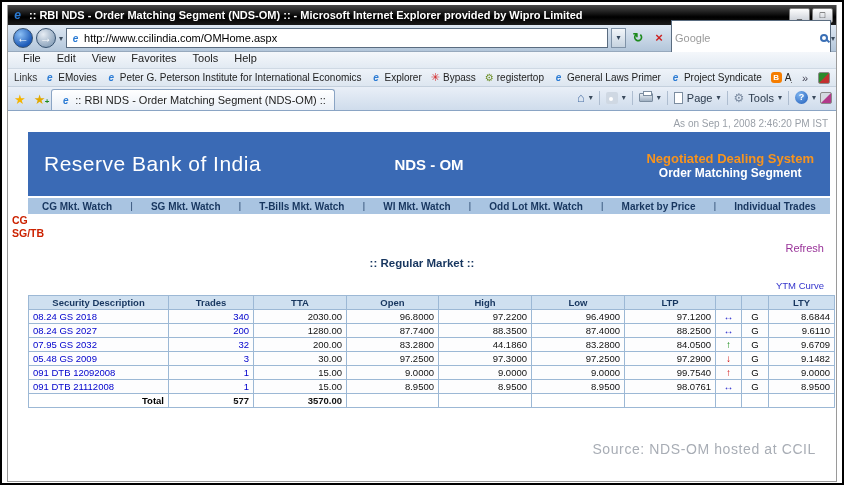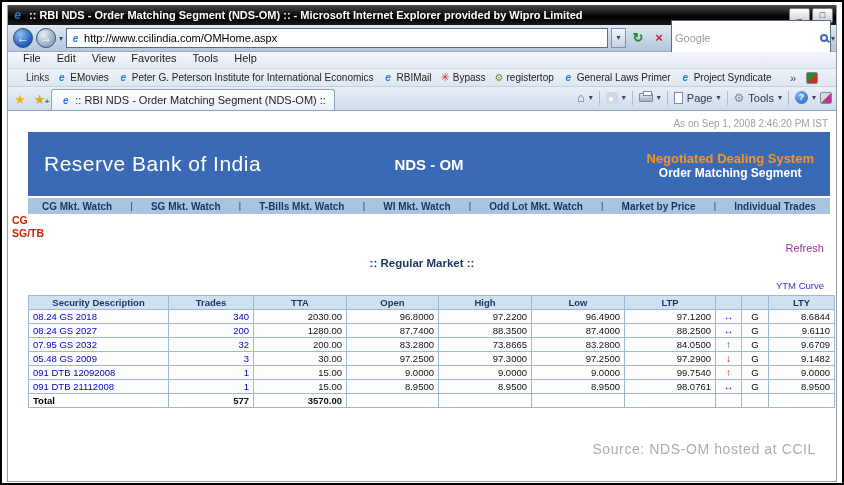--- a/index.html
+++ b/index.html
@@ -31,21 +31,21 @@
   .tool-btn.stop { color:#cc2222; }
   .search-box { width:160px; height:36px; background:#fff; border:1px solid #5a6c80; display:flex; align-items:center; padding:0 3px; gap:3px; }
   .search-box input { flex:1; border:none; outline:none; font-size:11px; font-family:"Liberation Sans",sans-serif; color:#000; background:transparent; }
   .search-box input::placeholder { color:#9a9a9a; }
   .magnifier { width:8px; height:8px; border:2px solid #3a6fb5; border-radius:50%; position:relative; flex:0 0 auto; }
   .magnifier::after { content:""; position:absolute; width:4px; height:2px; background:#3a6fb5; right:-4px; bottom:-2px; transform:rotate(45deg); }
 
   
   .menubar { height:17px; background:linear-gradient(#f4f7fb,#e2eaf3); display:flex; align-items:flex-start; padding:0 8px; gap:2px; flex:0 0 auto; border-bottom:1px solid #cfd9e4; }
   .menu-item { font-size:11px; color:#222; padding:0 7px; }
-  .linksbar { height:18px; background:linear-gradient(#eef3f9,#dde6f0); display:flex; align-items:center; padding:0 18px; gap:7px; flex:0 0 auto; border-bottom:1px solid #c4d0dd; white-space:nowrap; overflow:hidden; }
+  .linksbar { height:18px; background:linear-gradient(#eef3f9,#dde6f0); display:flex; align-items:center; padding:0 6px; gap:7px; flex:0 0 auto; border-bottom:1px solid #c4d0dd; white-space:nowrap; overflow:hidden; }
   .links-label { font-size:10px; color:#333; }
   .links-items { display:flex; align-items:center; gap:9px; overflow:hidden; flex:1; }
   .link-item { display:flex; align-items:center; gap:3px; font-size:10px; color:#222; }
   .asterisk-glyph { color:#d42a2a; font-size:11px; }
   .gear-glyph { color:#6b8e23; font-size:10px; }
   .blogger-glyph { display:inline-block; width:11px; height:11px; background:#f57d00; border-radius:3px; color:#fff; font-weight:bold; font-size:8px; line-height:11px; text-align:center; }
   .overflow { font-size:11px; color:#445; padding:0 3px; }
   .plugin-glyph { width:12px; height:12px; background:linear-gradient(135deg,#2c8a2c 48%, #c23030 52%); border-radius:2px; border:1px solid #8a8a8a; }
 
   
@@ -89,21 +89,21 @@
 
   table { border-collapse:collapse; table-layout:fixed; width:calc(100% - 28px); margin:3px 8px 0 20px; font-size:9.5px; }
   th, td { border:1px solid #9cb8d5; padding:1px 4px; line-height:11px; white-space:nowrap; overflow:hidden; }
   thead th { background:#cfe0f0; color:#17365f; font-weight:bold; text-align:center; }
   td.num { text-align:right; color:#111; background:#fdfdfe; }
   td.sec { text-align:left; background:#fdfdfe; }
   td.ctr { text-align:center; background:#fdfdfe; }
   a.tbl-link { color:#0000cc; cursor:pointer; }
   .trend { font-weight:bold; font-size:10px; }
   tr.total-row td { border-top:1px solid #5a7fa8; font-weight:bold; background:#fff; }
-  tr.total-row td.label { text-align:left; color:#000;margin-top:8px; }
+  tr.total-row td.label { text-align:right; color:#000;margin-top:8px; }
 
   .source { position:absolute; right:20px; bottom:24px; color:#a8adb5; font-size:14px; letter-spacing:0.6px; }
 </style>
 </head>
 <body>
 
 <div class="frame">
   <div class="window">
 
     <div class="titlebar">
@@ -148,21 +148,21 @@
           <span class="link-item">
             <span class="ie-glyph small">e</span>
             <span>EMovies</span>
           </span>
           <span class="link-item">
             <span class="ie-glyph small">e</span>
             <span>Peter G. Peterson Institute for International Economics</span>
           </span>
           <span class="link-item">
             <span class="ie-glyph small">e</span>
-            <span>RBIMail</span>
+            <span>Explorer</span>
           </span>
           <span class="link-item">
             <span class="asterisk-glyph">✳</span>
             <span>Bypass</span>
           </span>
           <span class="link-item">
             <span class="gear-glyph">⚙</span>
             <span>registertop</span>
           </span>
           <span class="link-item">
@@ -297,21 +297,21 @@
               <td class="num">88.2500</td>
               <td class="ctr"><span class="trend" style="color: rgb(20, 20, 200);">↔</span></td>
               <td class="ctr">G</td>
               <td class="num">9.6110</td>
             </tr>
             <tr>
               <td class="sec"><a class="tbl-link">07.95 GS 2032</a></td>
               <td class="num"><a class="tbl-link">32</a></td>
               <td class="num">200.00</td>
               <td class="num">83.2800</td>
-              <td class="num">73.8665</td>
+              <td class="num">44.1860</td>
               <td class="num">83.2800</td>
               <td class="num">84.0500</td>
               <td class="ctr"><span class="trend" style="color: rgb(0, 128, 0);">↑</span></td>
               <td class="ctr">G</td>
               <td class="num">9.6709</td>
             </tr>
             <tr>
               <td class="sec"><a class="tbl-link">05.48 GS 2009</a></td>
               <td class="num"><a class="tbl-link">3</a></td>
               <td class="num">30.00</td>

